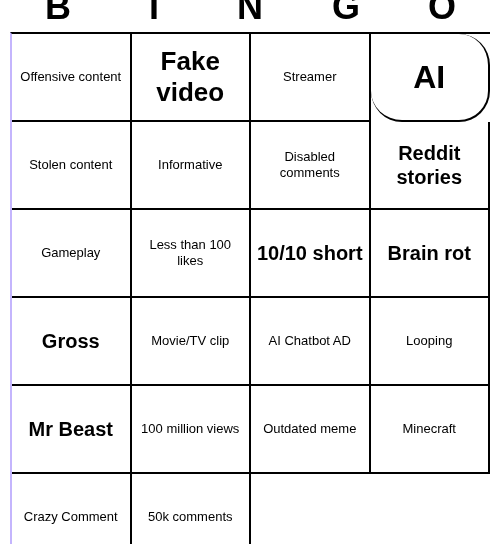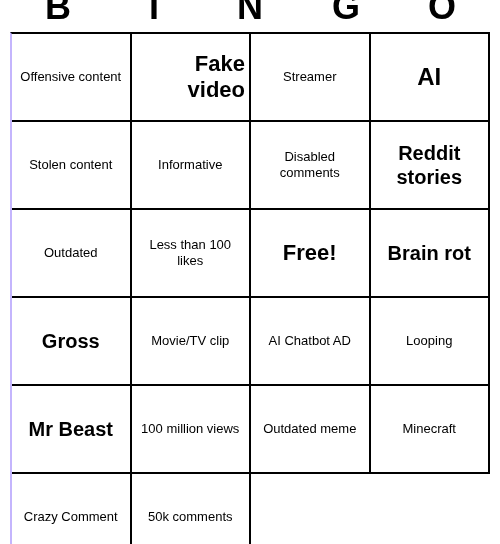--- a/index.html
+++ b/index.html
@@ -42,27 +42,27 @@
       display: flex;
       align-items: center;
       justify-content: center;
       text-align: center;
       padding: 4px;
       min-height: 88px;
       font-size: 13px;
       line-height: 1.2;
     }
     .cell-large {
-      font-size: 22px;
+      font-size: 26px;
       font-weight: bold;
-      text-align: right;
     }
     .cell-xlarge {
-      font-size: 24px;
+      font-size: 32px;
       font-weight: bold;
+      border-radius: 31px;
     }
     .cell-medium {
       font-size: 20px;
       font-weight: bold;
     }
     .cell-free {
       font-size: 22px;
       font-weight: bold;
     }
   </style>
@@ -98,27 +98,27 @@
       <div class="cell">
         <span>Informative</span>
       </div>
       <div class="cell">
         <span>Disabled comments</span>
       </div>
       <div class="cell cell-medium">
         <span>Reddit stories</span>
       </div>
       <div class="cell">
-        <span>Outdated</span>
+        <span>Gameplay</span>
       </div>
       <div class="cell">
         <span>Less than 100 likes</span>
       </div>
-      <div class="cell cell-free">
-        <span>Free!</span>
+      <div class="cell cell-medium">
+        <span>10/10 short</span>
       </div>
       <div class="cell cell-medium">
         <span>Brain rot</span>
       </div>
       <div class="cell cell-medium">
         <span>Gross</span>
       </div>
       <div class="cell">
         <span>Movie/TV clip</span>
       </div>

